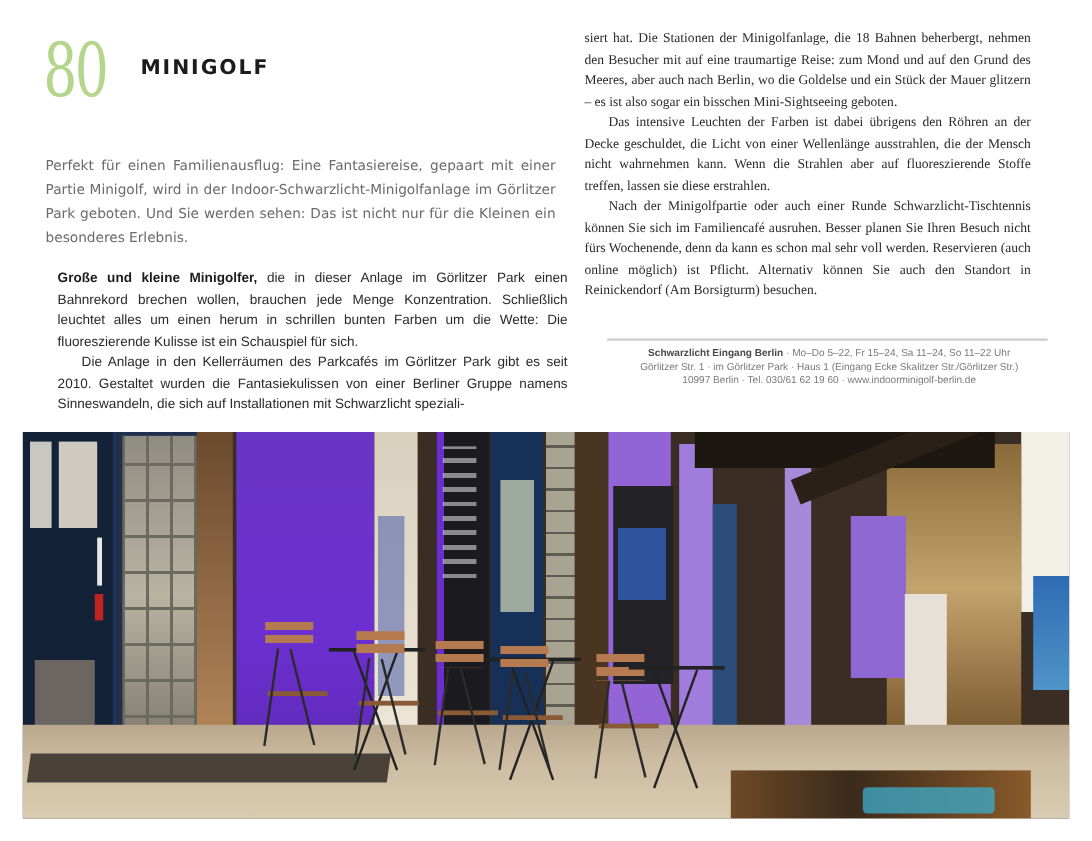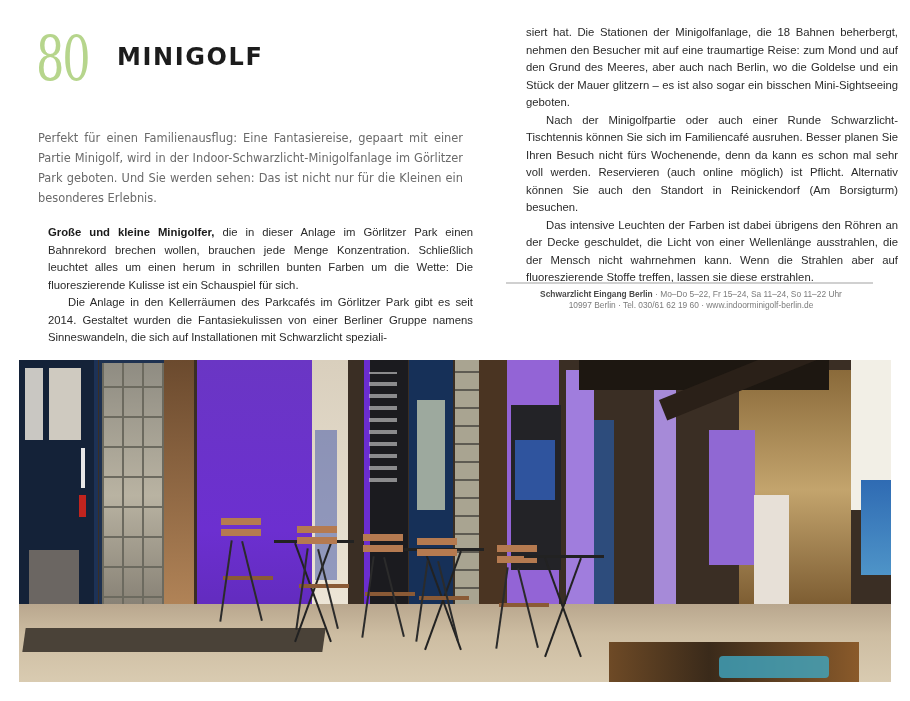--- a/index.html
+++ b/index.html
@@ -7,38 +7,38 @@
 
     .chapter-number {
       position: absolute; left: 36px; top: 24px;
       font-family: "DejaVu Serif", serif; font-weight: normal;
       font-size: 62px; line-height: 70px; color: #b6d58c;
       letter-spacing: -3px; transform: scaleX(0.72); transform-origin: left top;
     }
     .title {
       position: absolute; left: 117px; top: 44px;
       font-family: "DejaVu Sans", sans-serif; font-weight: bold;
-      font-size: 24px; line-height: 27px; letter-spacing: 1.6px; color: #1c1c1c;
+      font-size: 17px; line-height: 27px; letter-spacing: 1.6px; color: #1c1c1c;
     }
     .title span { display: block; }
 
     .intro {
       position: absolute; left: 38px; top: 128px; width: 425px;
       font-family: "DejaVu Sans", sans-serif; font-size: 11.4px; line-height: 20px;
       color: #6a6a6a; text-align: justify;
     }
 
     .col {
       font-family: "Liberation Sans", sans-serif; font-size: 11.3px; line-height: 17.5px;
       color: #2a2a2a; text-align: justify; hyphens: manual;
     }
     .col p { margin: 0; }
     .col p.indent { text-indent: 20px; }
     .col-left { position: absolute; left: 48px; top: 224px; width: 425px; }
-    .col-right { position: absolute; left: 526px; top: 24px; width: 372px; }
+    .col-right { position: absolute; left: 487px; top: 24px; width: 372px; font-family: Liberation Serif, serif; }
     .lead { font-weight: bold; color: #1a1a1a; }
 
     .info-rule { position: absolute; left: 506px; top: 282px; width: 367px; height: 2px; background: #d0d0d0; }
     .info-box {
       position: absolute; left: 506px; top: 289px; width: 370px; text-align: center;
       font-family: "Liberation Sans", sans-serif; font-size: 8.4px; line-height: 11.2px; color: #7b7b7b;
     }
     .info-box div { white-space: nowrap; }
     .info-box .name { font-weight: bold; color: #4a4a4a; }
 
@@ -110,32 +110,33 @@
 
 <div class="chapter-number">80</div>
 <h1 class="title" style="margin:0;">
   <span>MINIGOLF</span>
 </h1>
 
 <div class="intro">Perfekt für einen Familienausflug: Eine Fantasiereise, gepaart mit einer Partie Minigolf, wird in der Indoor-Schwarzlicht-Minigolfanlage im Görlitzer Park geboten. Und Sie werden sehen: Das ist nicht nur für die Kleinen ein besonderes Erlebnis.</div>
 
 <div class="col col-left">
   <p><span class="lead">Große und kleine Minigolfer,</span><span> die in dieser Anlage im Görlitzer Park einen Bahnrekord brechen wollen, brauchen jede Menge Konzentration. Schließlich leuchtet alles um einen herum in schrillen bunten Farben um die Wette: Die fluoreszierende Kulisse ist ein Schauspiel für sich.</span></p>
-  <p class="indent">Die Anlage in den Kellerräumen des Parkcafés im Görlitzer Park gibt es seit 2014. Gestaltet wurden die Fantasiekulissen von einer Berliner Gruppe namens Sinneswandeln, die sich auf Installationen mit Schwarzlicht speziali-</p>
+  <p class="indent">Die Anlage in den Kellerräumen des Parkcafés im Görlitzer Park gibt es seit 2010. Gestaltet wurden die Fantasiekulissen von einer Berliner Gruppe namens Sinneswandeln, die sich auf Installationen mit Schwarzlicht speziali-</p>
 </div>
 
 <div class="col col-right">
   <p>siert hat. Die Stationen der Minigolfanlage, die 18 Bahnen beherbergt, nehmen den Besucher mit auf eine traumartige Reise: zum Mond und auf den Grund des Meeres, aber auch nach Berlin, wo die Goldelse und ein Stück der Mauer glitzern – es ist also sogar ein bisschen Mini-Sightseeing geboten.</p>
+  <p class="indent">Das intensive Leuchten der Farben ist dabei übrigens den Röhren an der Decke geschuldet, die Licht von einer Wellenlänge ausstrahlen, die der Mensch nicht wahrnehmen kann. Wenn die Strahlen aber auf fluoreszierende Stoffe treffen, lassen sie diese erstrahlen.</p>
   <p class="indent">Nach der Minigolfpartie oder auch einer Runde Schwarzlicht-Tischtennis können Sie sich im Familiencafé ausruhen. Besser planen Sie Ihren Besuch nicht fürs Wochenende, denn da kann es schon mal sehr voll werden. Reservieren (auch online möglich) ist Pflicht. Alternativ können Sie auch den Standort in Reinickendorf (Am Borsigturm) besuchen.</p>
-  <p class="indent">Das intensive Leuchten der Farben ist dabei übrigens den Röhren an der Decke geschuldet, die Licht von einer Wellenlänge ausstrahlen, die der Mensch nicht wahrnehmen kann. Wenn die Strahlen aber auf fluoreszierende Stoffe treffen, lassen sie diese erstrahlen.</p>
 </div>
 
 <div class="info-rule"></div>
 <div class="info-box">
   <div><span class="name">Schwarzlicht Eingang Berlin</span><span> · Mo–Do 5–22, Fr 15–24, Sa 11–24, So 11–22 Uhr</span></div>
+  <div>Görlitzer Str. 1 · im Görlitzer Park · Haus 1 (Eingang Ecke Skalitzer Str./Görlitzer Str.)</div>
   <div>10997 Berlin · Tel. 030/61 62 19 60 · www.indoorminigolf-berlin.de</div>
 </div>
 
 <div class="photo" role="img" aria-label="Terrace with folding chairs and bistro tables in front of purple walls, graffiti and chalkboard signs at the Görlitzer Park café">
   <div class="ph sky"></div>
   <div class="ph door-left"></div>
   <div class="ph door-glass1"></div>
   <div class="ph door-glass2"></div>
   <div class="ph door-glass3"></div>
   <div class="ph handle"></div>

